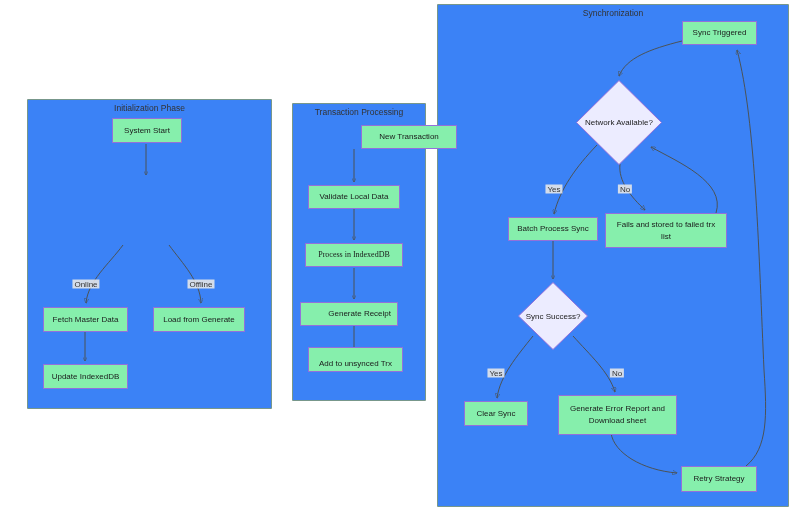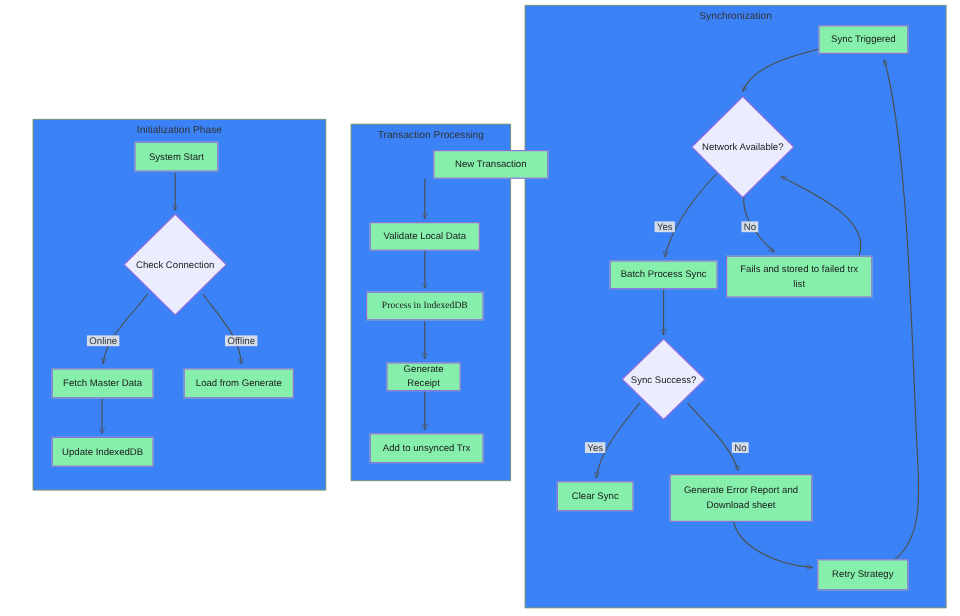--- a/index.html
+++ b/index.html
@@ -73,26 +73,20 @@
     <path d="M533,336 C517,356 500,376 497,398" marker-end="url(#arrow)"></path>
     <path d="M573,336 C590,355 609,372 615,392" marker-end="url(#arrow)"></path>
     <path d="M611,433 C614,453 642,470 677,473" marker-end="url(#arrow)"></path>
     <path d="M746,466 C768,448 767,415 764,370 C759,260 756,120 737,50" marker-end="url(#arrow)"></path>
   </svg>
 
   <div class="node" style="left:112px;top:118px;width:70px;height:25px;justify-content:center;">
     <span>System Start</span>
   </div>
 
-  <div class="diamond" style="left:103px;top:178px;width:86px;height:85px;">
-    <svg width="86" height="85">
-      <polygon points="43,0.5 85.5,42.5 43,84.5 0.5,42.5" fill="#ECECFF" stroke="#9370DB" stroke-width="1"></polygon>
-    </svg>
-    <div class="dlabel">Check Connection</div>
-  </div>
 
   <div class="node" style="left:43px;top:307px;width:85px;height:25px;">
     <span>Fetch Master Data</span>
   </div>
 
   <div class="node" style="left:153px;top:307px;width:92px;height:25px;">
     <span>Load from Generate</span>
   </div>
 
   <div class="node" style="left:43px;top:364px;width:85px;height:25px;">
@@ -104,25 +98,25 @@
   </div>
 
   <div class="node" style="left:308px;top:185px;width:92px;height:24px;">
     <span>Validate Local Data</span>
   </div>
 
   <div class="node" style="left:305px;top:243px;width:98px;height:24px;font-family:Liberation Serif, serif;">
     <span>Process in IndexedDB</span>
   </div>
 
-  <div class="node" style="left:322px;top:302px;width:62px;height:24px;">
+  <div class="node" style="left:300px;top:302px;width:98px;height:24px;justify-content:flex-end;">
     <span>Generate Receipt</span>
   </div>
 
-  <div class="node" style="left:308px;top:361px;width:95px;height:25px;">
+  <div class="node" style="left:308px;top:347px;width:95px;height:25px;align-items:flex-end;">
     <span>Add to unsynced Trx</span>
   </div>
 
   <div class="node" style="left:682px;top:21px;width:75px;height:24px;">
     <span>Sync Triggered</span>
   </div>
 
   <div class="diamond" style="left:576px;top:80px;width:86px;height:85px;">
     <svg width="86" height="85">
       <polygon points="43,0.5 85.5,42.5 43,84.5 0.5,42.5" fill="#ECECFF" stroke="#9370DB" stroke-width="1"></polygon>

